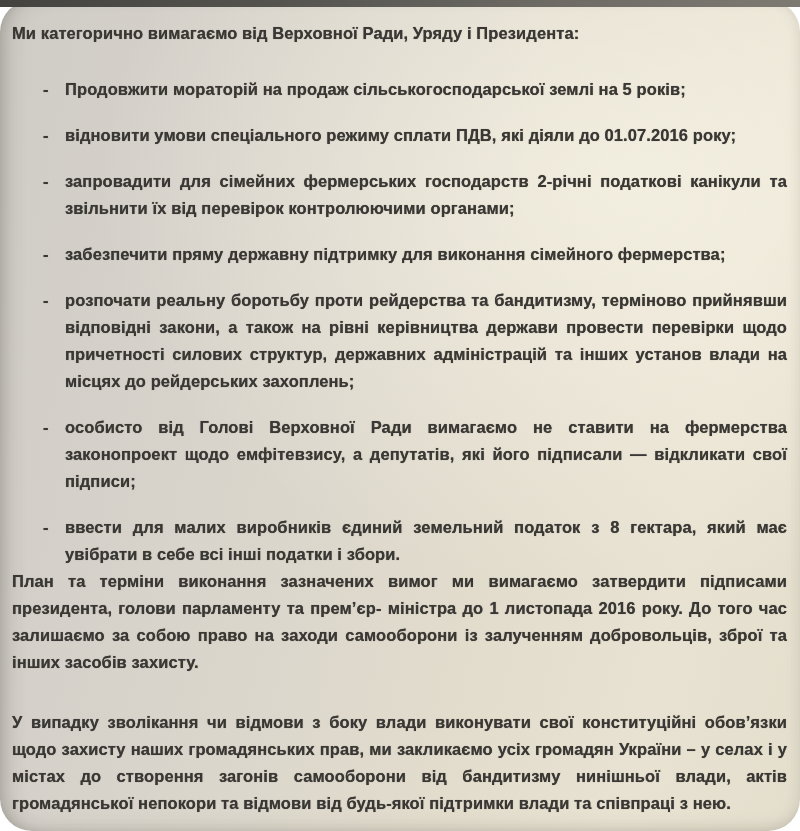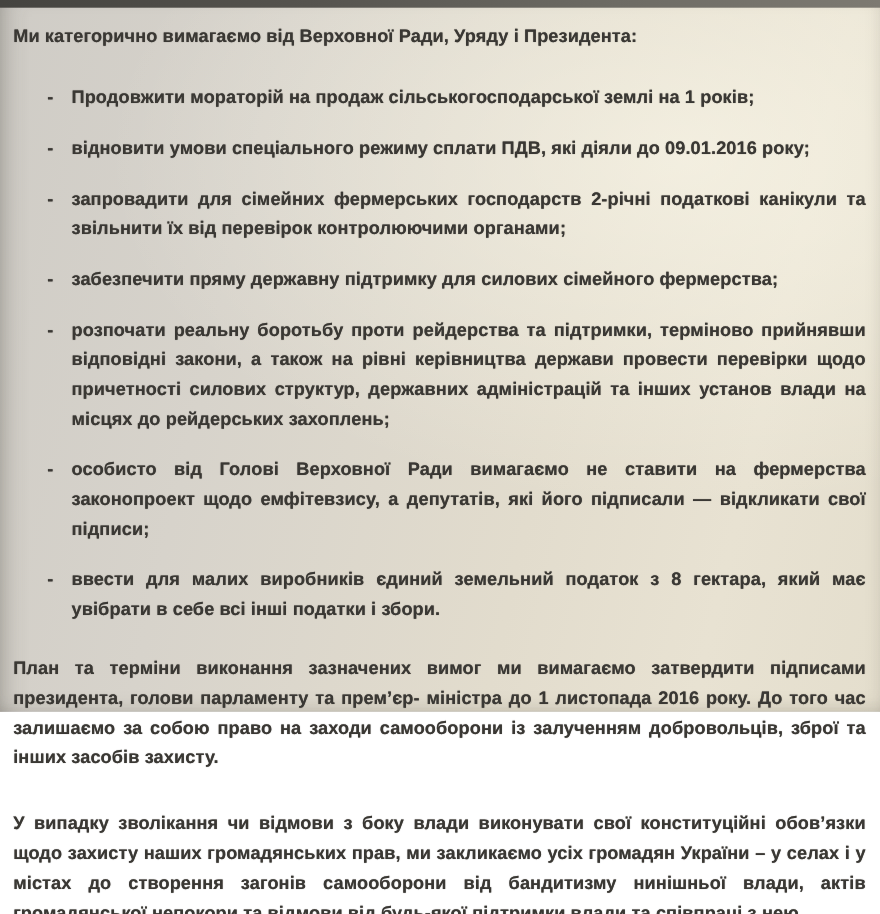--- a/index.html
+++ b/index.html
@@ -6,28 +6,29 @@
     margin: 0;
     padding: 0;
     width: 800px;
     height: 831px;
     overflow: hidden;
     font-family: "Liberation Sans", "DejaVu Sans", sans-serif;
   }
   .photo {
     position: relative;
     width: 800px;
-    height: 647px;
+    height: 831px;
     box-sizing: border-box;
     background:
       radial-gradient(ellipse 120% 90% at 78% 22%, rgba(255,252,238,0.55) 0%, rgba(255,252,238,0) 55%),
       linear-gradient(103deg, #cfccc6 0%, #d7d3cb 28%, #e2dccd 62%, #e8e2d2 82%, #e4decd 100%);
     box-shadow: inset 14px 0 26px -16px rgba(60,58,52,0.45),
                 inset -6px 0 18px -12px rgba(90,85,75,0.25),
                 inset 0 -10px 24px -18px rgba(90,85,75,0.35);
+    border-radius: 32px;
   }
   .top-edge {
     position: absolute;
     top: 0; left: 0; right: 0;
     height: 7px;
     background: linear-gradient(to right, #44433f 0%, #55534e 35%, #6d6b64 70%, #7d7a72 100%);
     filter: blur(0.4px);
   }
   .content {
     position: absolute;
@@ -59,52 +60,52 @@
   }
   .item p {
     flex: 1;
     margin: 0;
     text-align: justify;
   }
   .para {
     margin: 0;
     text-align: justify;
   }
-  .para-1 { margin-top: 27px; }
+  .para-1 { }
   .para-2 { margin-top: 33px; }
 </style>
 </head>
 <body>
 
 <div class="photo">
   <div class="top-edge"></div>
   <div class="content">
 
     <p class="intro">Ми категорично вимагаємо від Верховної Ради, Уряду і Президента:</p>
 
     <div class="demands">
       <div class="item">
         <span class="dash">-</span>
-        <p>Продовжити мораторій на продаж сільськогосподарської землі на 1 років;</p>
+        <p>Продовжити мораторій на продаж сільськогосподарської землі на 5 років;</p>
       </div>
       <div class="item">
         <span class="dash">-</span>
-        <p>відновити умови спеціального режиму сплати ПДВ, які діяли до 09.01.2016 року;</p>
+        <p>відновити умови спеціального режиму сплати ПДВ, які діяли до 01.07.2016 року;</p>
       </div>
       <div class="item">
         <span class="dash">-</span>
         <p>запровадити для сімейних фермерських господарств 2-річні податкові канікули та звільнити їх від перевірок контролюючими органами;</p>
       </div>
       <div class="item">
         <span class="dash">-</span>
-        <p>забезпечити пряму державну підтримку для силових сімейного фермерства;</p>
+        <p>забезпечити пряму державну підтримку для виконання сімейного фермерства;</p>
       </div>
       <div class="item">
         <span class="dash">-</span>
-        <p>розпочати реальну боротьбу проти рейдерства та підтримки, терміново прийнявши відповідні закони, а також на рівні керівництва держави провести перевірки щодо причетності силових структур, державних адміністрацій та інших установ влади на місцях до рейдерських захоплень;</p>
+        <p>розпочати реальну боротьбу проти рейдерства та бандитизму, терміново прийнявши відповідні закони, а також на рівні керівництва держави провести перевірки щодо причетності силових структур, державних адміністрацій та інших установ влади на місцях до рейдерських захоплень;</p>
       </div>
       <div class="item">
         <span class="dash">-</span>
         <p>особисто від Голові Верховної Ради вимагаємо не ставити на фермерства законопроект щодо емфітевзису, а депутатів, які його підписали — відкликати свої підписи;</p>
       </div>
       <div class="item">
         <span class="dash">-</span>
         <p>ввести для малих виробників єдиний земельний податок з 8 гектара, який має увібрати в себе всі інші податки і збори.</p>
       </div>
     </div>

